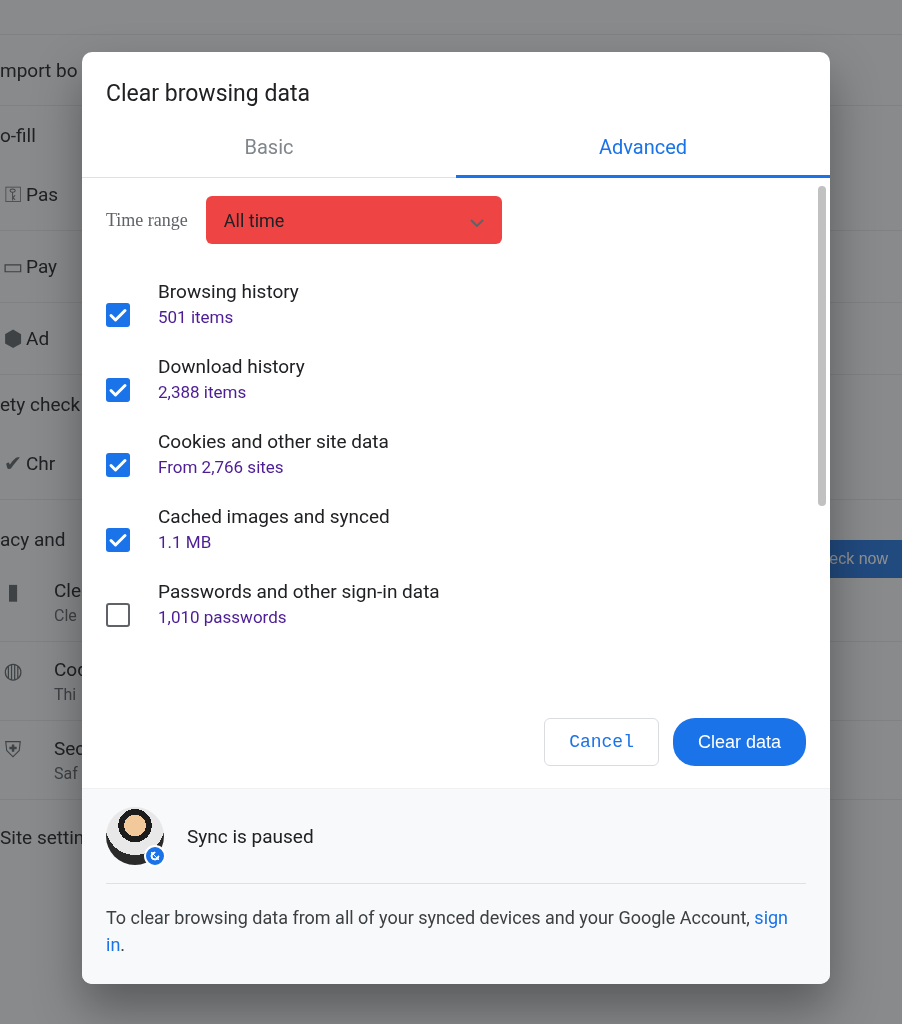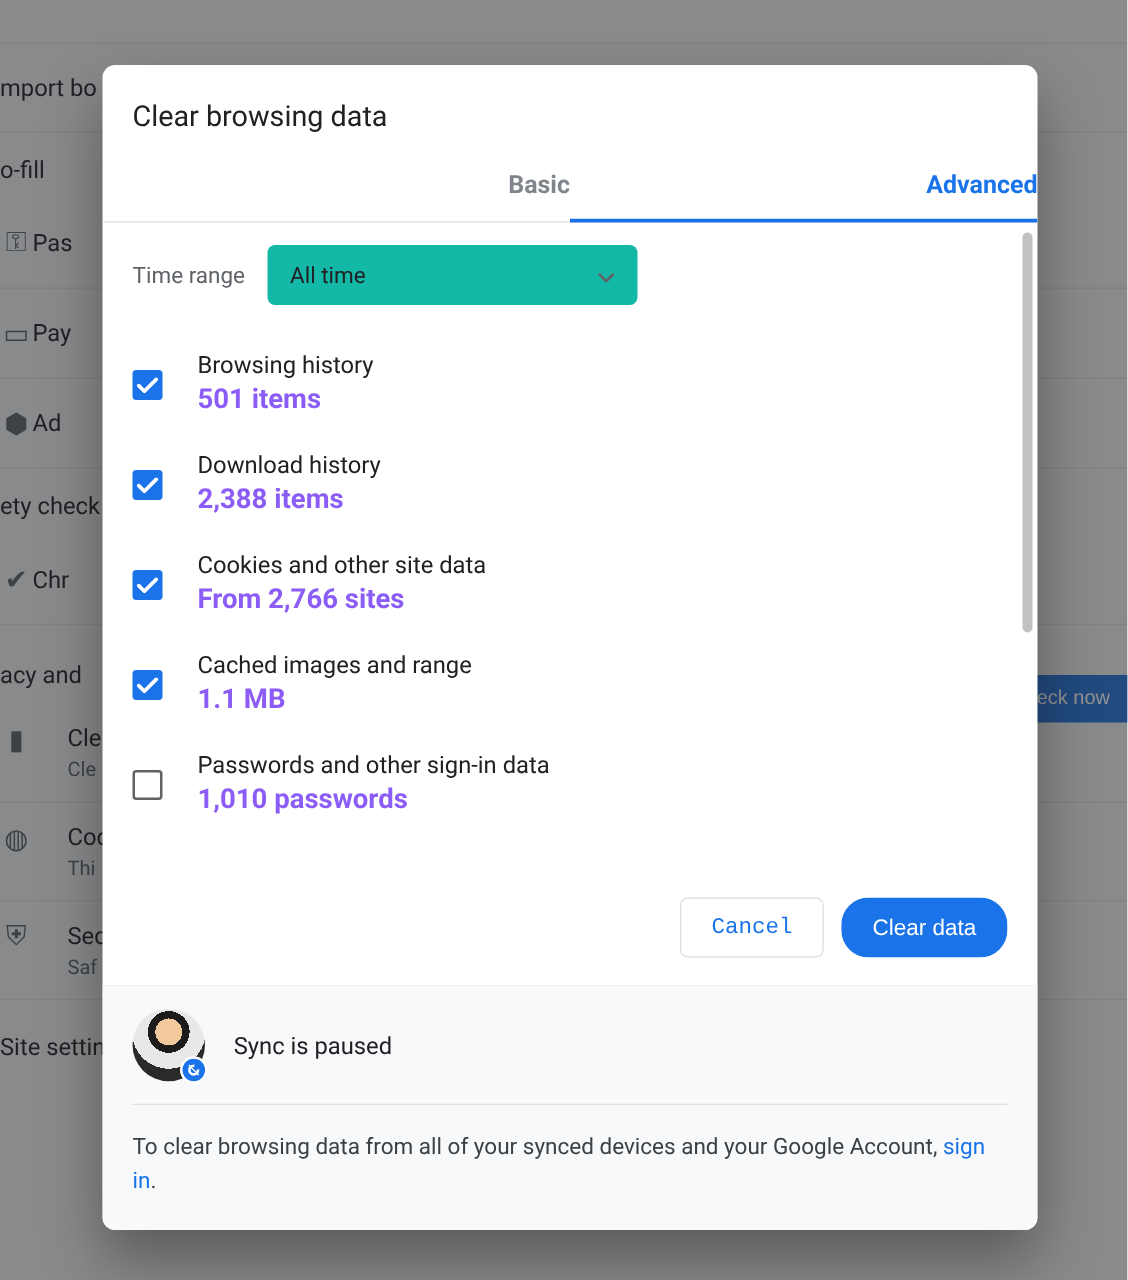--- a/index.html
+++ b/index.html
@@ -22,44 +22,44 @@
     left: 82px; top: 52px;
     width: 748px; height: 932px;
     background: #fff;
     border-radius: 10px;
     box-shadow: 0 24px 48px rgba(0,0,0,0.35);
     display: flex; flex-direction: column;
     overflow: hidden;
   }
   .dlg-title { font-size: 23px; color:#202124; padding: 28px 24px 14px 24px; font-weight:400;}
   .tabs { display:flex; border-bottom:1px solid #e0e0e0; }
-  .tab { flex:1; text-align:right; padding:14px 0 16px 0; font-size:20px; font-weight:700; color:#80868b; cursor:pointer; user-select:none;}
+  .tab { flex:1; text-align:center; padding:14px 0 16px 0; font-size:20px; font-weight:400; color:#80868b; cursor:pointer; user-select:none;}
   .tab.active { color:#1a73e8; border-bottom:3px solid #1a73e8; margin-bottom:-1px;}
 
   .body { flex:1; position:relative; overflow:hidden; }
   .body-inner { padding: 18px 24px 0 24px; height: 460px; }
   .scrollbar { position:absolute; right:4px; top:8px; width:8px; height:320px; background:#c1c1c1; border-radius:4px; }
 
   .timerow { display:flex; align-items:center; gap:18px; margin-bottom: 26px; }
-  .timelabel { font-size:18px; color:#5f6368; }
+  .timelabel { font-size:18px; color:#5f6368;font-family:Liberation Serif, serif; }
   .select {
-    background:#14b8a6; border:none; border-radius:6px;
+    background:#ef4444; border:none; border-radius:6px;
     height:48px; width:296px;
     display:flex; align-items:center; justify-content:space-between;
     padding:0 18px; font-size:18px; color:#202124; cursor:pointer;
   }
   .select .caret { color:#5f6368; }
 
-  .opt { display:flex; gap:28px; padding: 10px 0 18px 0; align-items:center;}
+  .opt { display:flex; gap:28px; padding: 10px 0 18px 0; align-items:flex-end;}
   .cb { width:24px; height:24px; border-radius:3px; position:relative; flex-shrink:0; margin-top:4px; cursor:pointer;}
   .cb.checked { background:#1a73e8; }
   .cb.unchecked { border:2.5px solid #5f6368; }
   .cb.checked svg { position:absolute; inset:0; }
   .opt .texts .title { font-size:19px; color:#202124; }
-  .opt .texts .sub { font-size:22px; color:#8b5cf6; margin-top:4px;font-weight:bold; }
+  .opt .texts .sub { font-size:17px; color:#4c1d95; margin-top:4px; }
 
   .footer-actions { padding: 10px 24px 22px 24px; display:flex; justify-content:flex-end; gap:14px; border-top: none;}
   .btn { height:48px; padding:0 24px; border-radius:6px; font-size:18px; font-weight:500; cursor:pointer; border:1px solid transparent; display:flex; align-items:center;}
   .btn.cancel { background:#fff; color:#1a73e8; border:1px solid #dadce0;font-family:Liberation Mono, monospace; }
   .btn.primary { background:#1a73e8; color:#fff;border-radius:22px; }
 
   .syncbox { background:#f8f9fa; padding: 18px 24px 26px 24px; border-top:1px solid #f0f0f0;}
   .syncrow { display:flex; align-items:center; gap:23px; padding-bottom:18px; border-bottom:1px solid #e0e0e0;}
   .avatar { width:58px; height:58px; border-radius:50%; position:relative; background: radial-gradient(circle at 50% 32%, #f2c99b 0 22%, #1c1c1c 22% 34%, #e8e8e8 34% 60%, #2a2a2a 60% 100%); }
   .avatar .badge { position:absolute; right:-2px; bottom:-2px; width:22px; height:22px; border-radius:50%; background:#1a73e8; border:2px solid #fff; display:flex; align-items:center; justify-content:center;}
@@ -187,21 +187,21 @@
               <div class="sub">From 2,766 sites</div>
             </div>
           </div>
           <div class="opt">
             <div class="cb checked">
               <svg viewBox="0 0 24 24">
                 <path d="M5 12.5l4.5 4.5L19 7.5" fill="none" stroke="#fff" stroke-width="3" stroke-linecap="round" stroke-linejoin="round"></path>
               </svg>
             </div>
             <div class="texts">
-              <div class="title">Cached images and range</div>
+              <div class="title">Cached images and synced</div>
               <div class="sub">1.1 MB</div>
             </div>
           </div>
           <div class="opt">
             <div class="cb unchecked"></div>
             <div class="texts">
               <div class="title">Passwords and other sign-in data</div>
               <div class="sub">1,010 passwords</div>
             </div>
           </div>

